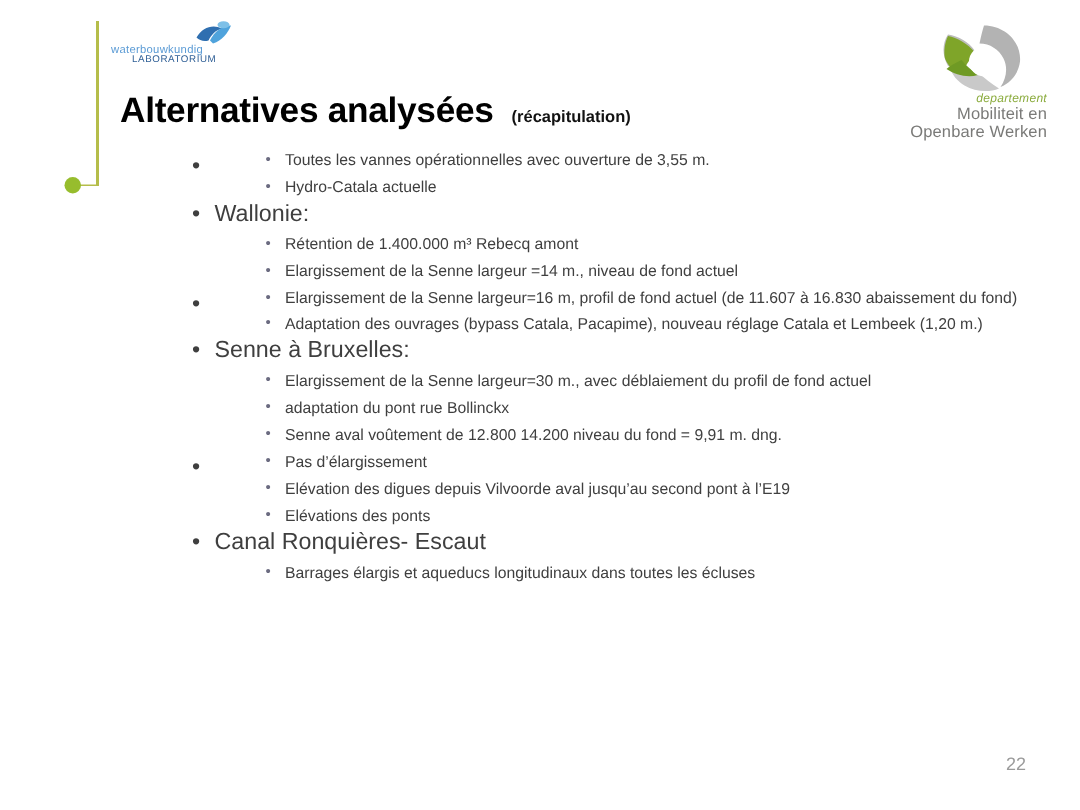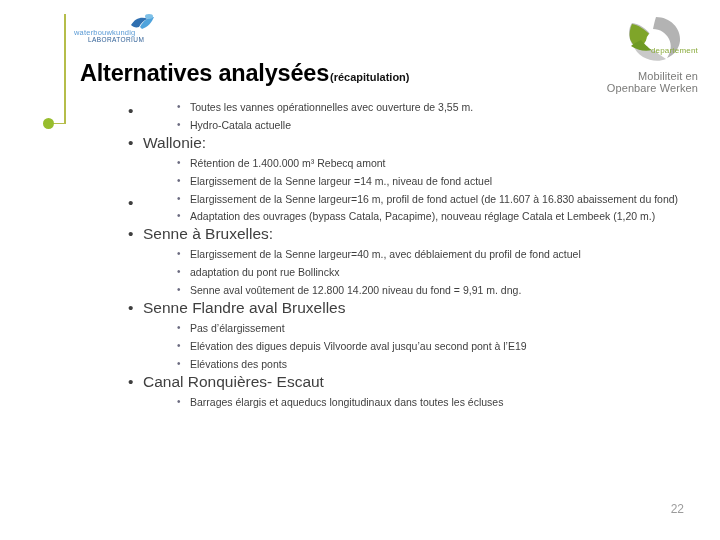--- a/index.html
+++ b/index.html
@@ -91,23 +91,24 @@
   .logo-right .tri {
     position: absolute;
     right: 16px;
     top: 0px;
     width: 56px;
     height: 46px;
   }
   .logo-right .rtext-dep {
     position: absolute;
     right: 0px;
-    top: 30px;
+    top: 45px;
     width: 100%;
     font-size: 8px;
+    font-style: italic;
     color: #8aab3c;
     letter-spacing: .2px;
   }
   .logo-right .rtext-l1 {
     position: absolute;
     right: 0px;
     top: 54px;
     width: 100%;
     font-size: 11px;
     color: #7a7a78;
@@ -135,21 +136,21 @@
     font-size: 23.5px;
     font-weight: bold;
     color: #000000;
     letter-spacing: -0.2px;
     white-space: nowrap;
   }
   .title-sub {
     font-size: 11px;
     font-weight: bold;
     color: #121212;
-    margin-left: 1px;
+    margin-left: 12px;
     white-space: nowrap;
   }
 
   
   .content {
     position: absolute;
     left: 126px;
     top: 97px;
     width: 560px;
   }
@@ -275,33 +276,33 @@
         </div>
         <div class="lvl2">
           <span class="b">•</span>
           <span class="txt">Adaptation des ouvrages (bypass Catala, Pacapime), nouveau réglage Catala et Lembeek (1,20 m.)</span>
         </div>
       </div>
       <div class="grp">
         <div class="lvl1"><span class="b">•</span><span>Senne à Bruxelles:</span></div>
         <div class="lvl2">
           <span class="b">•</span>
-          <span class="txt">Elargissement de la Senne largeur=40 m., avec déblaiement du profil de fond actuel</span>
+          <span class="txt">Elargissement de la Senne largeur=30 m., avec déblaiement du profil de fond actuel</span>
         </div>
         <div class="lvl2">
           <span class="b">•</span>
           <span class="txt"> adaptation du pont rue Bollinckx</span>
         </div>
         <div class="lvl2">
           <span class="b">•</span>
           <span class="txt">Senne aval voûtement de 12.800 14.200  niveau du fond = 9,91 m. dng.</span>
         </div>
       </div>
       <div class="grp">
-        <div class="lvl1"><span class="b">•</span><span>Senne Flandre aval Bruxelles</span></div>
+        <div class="lvl1"><span class="b">•</span></div>
         <div class="lvl2">
           <span class="b">•</span>
           <span class="txt">Pas d’élargissement</span>
         </div>
         <div class="lvl2">
           <span class="b">•</span>
           <span class="txt">Elévation des digues depuis Vilvoorde aval  jusqu’au second pont  à l’E19</span>
         </div>
         <div class="lvl2">
           <span class="b">•</span>

